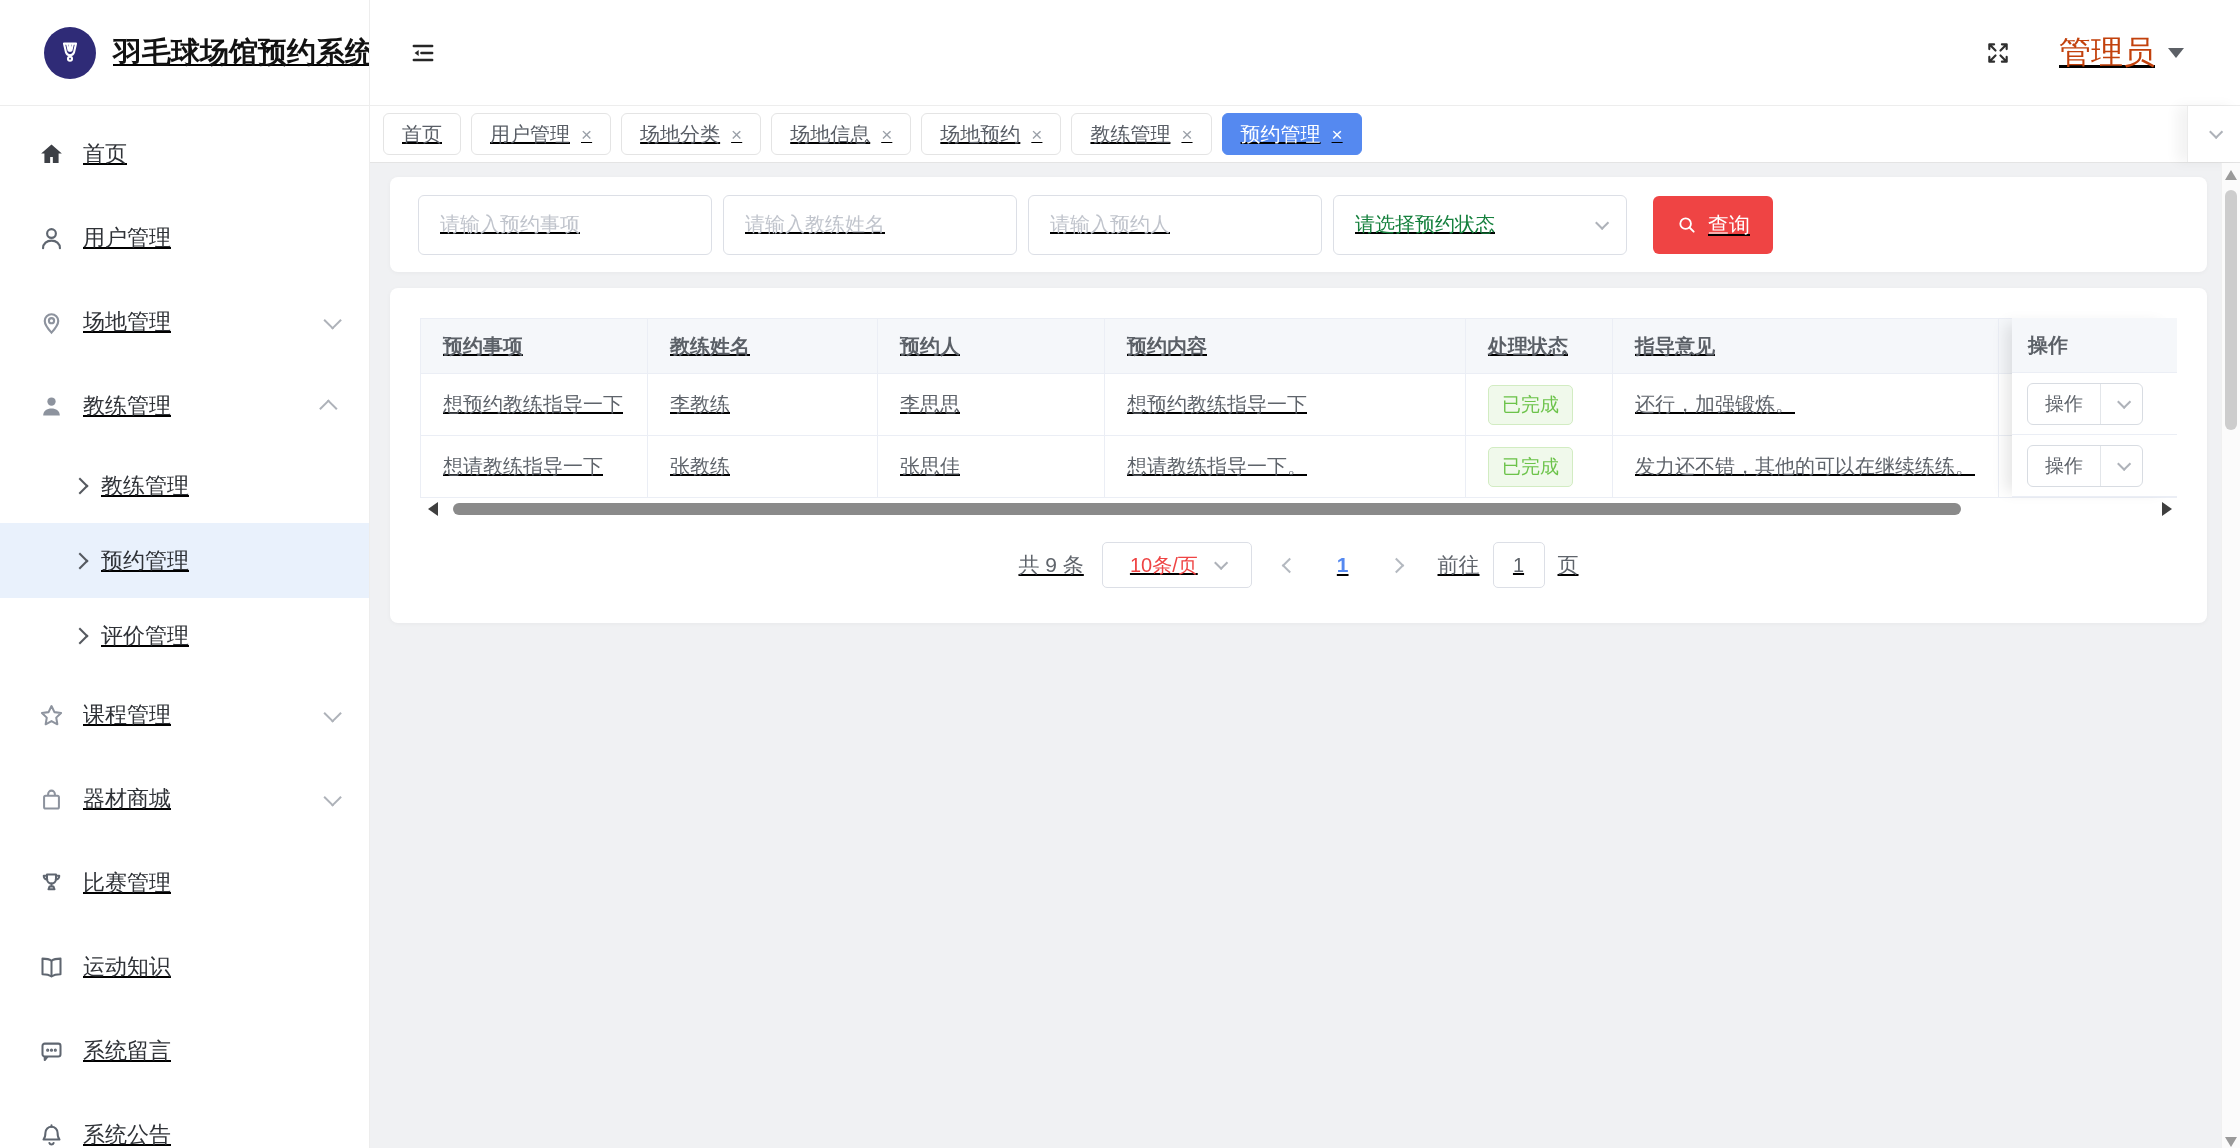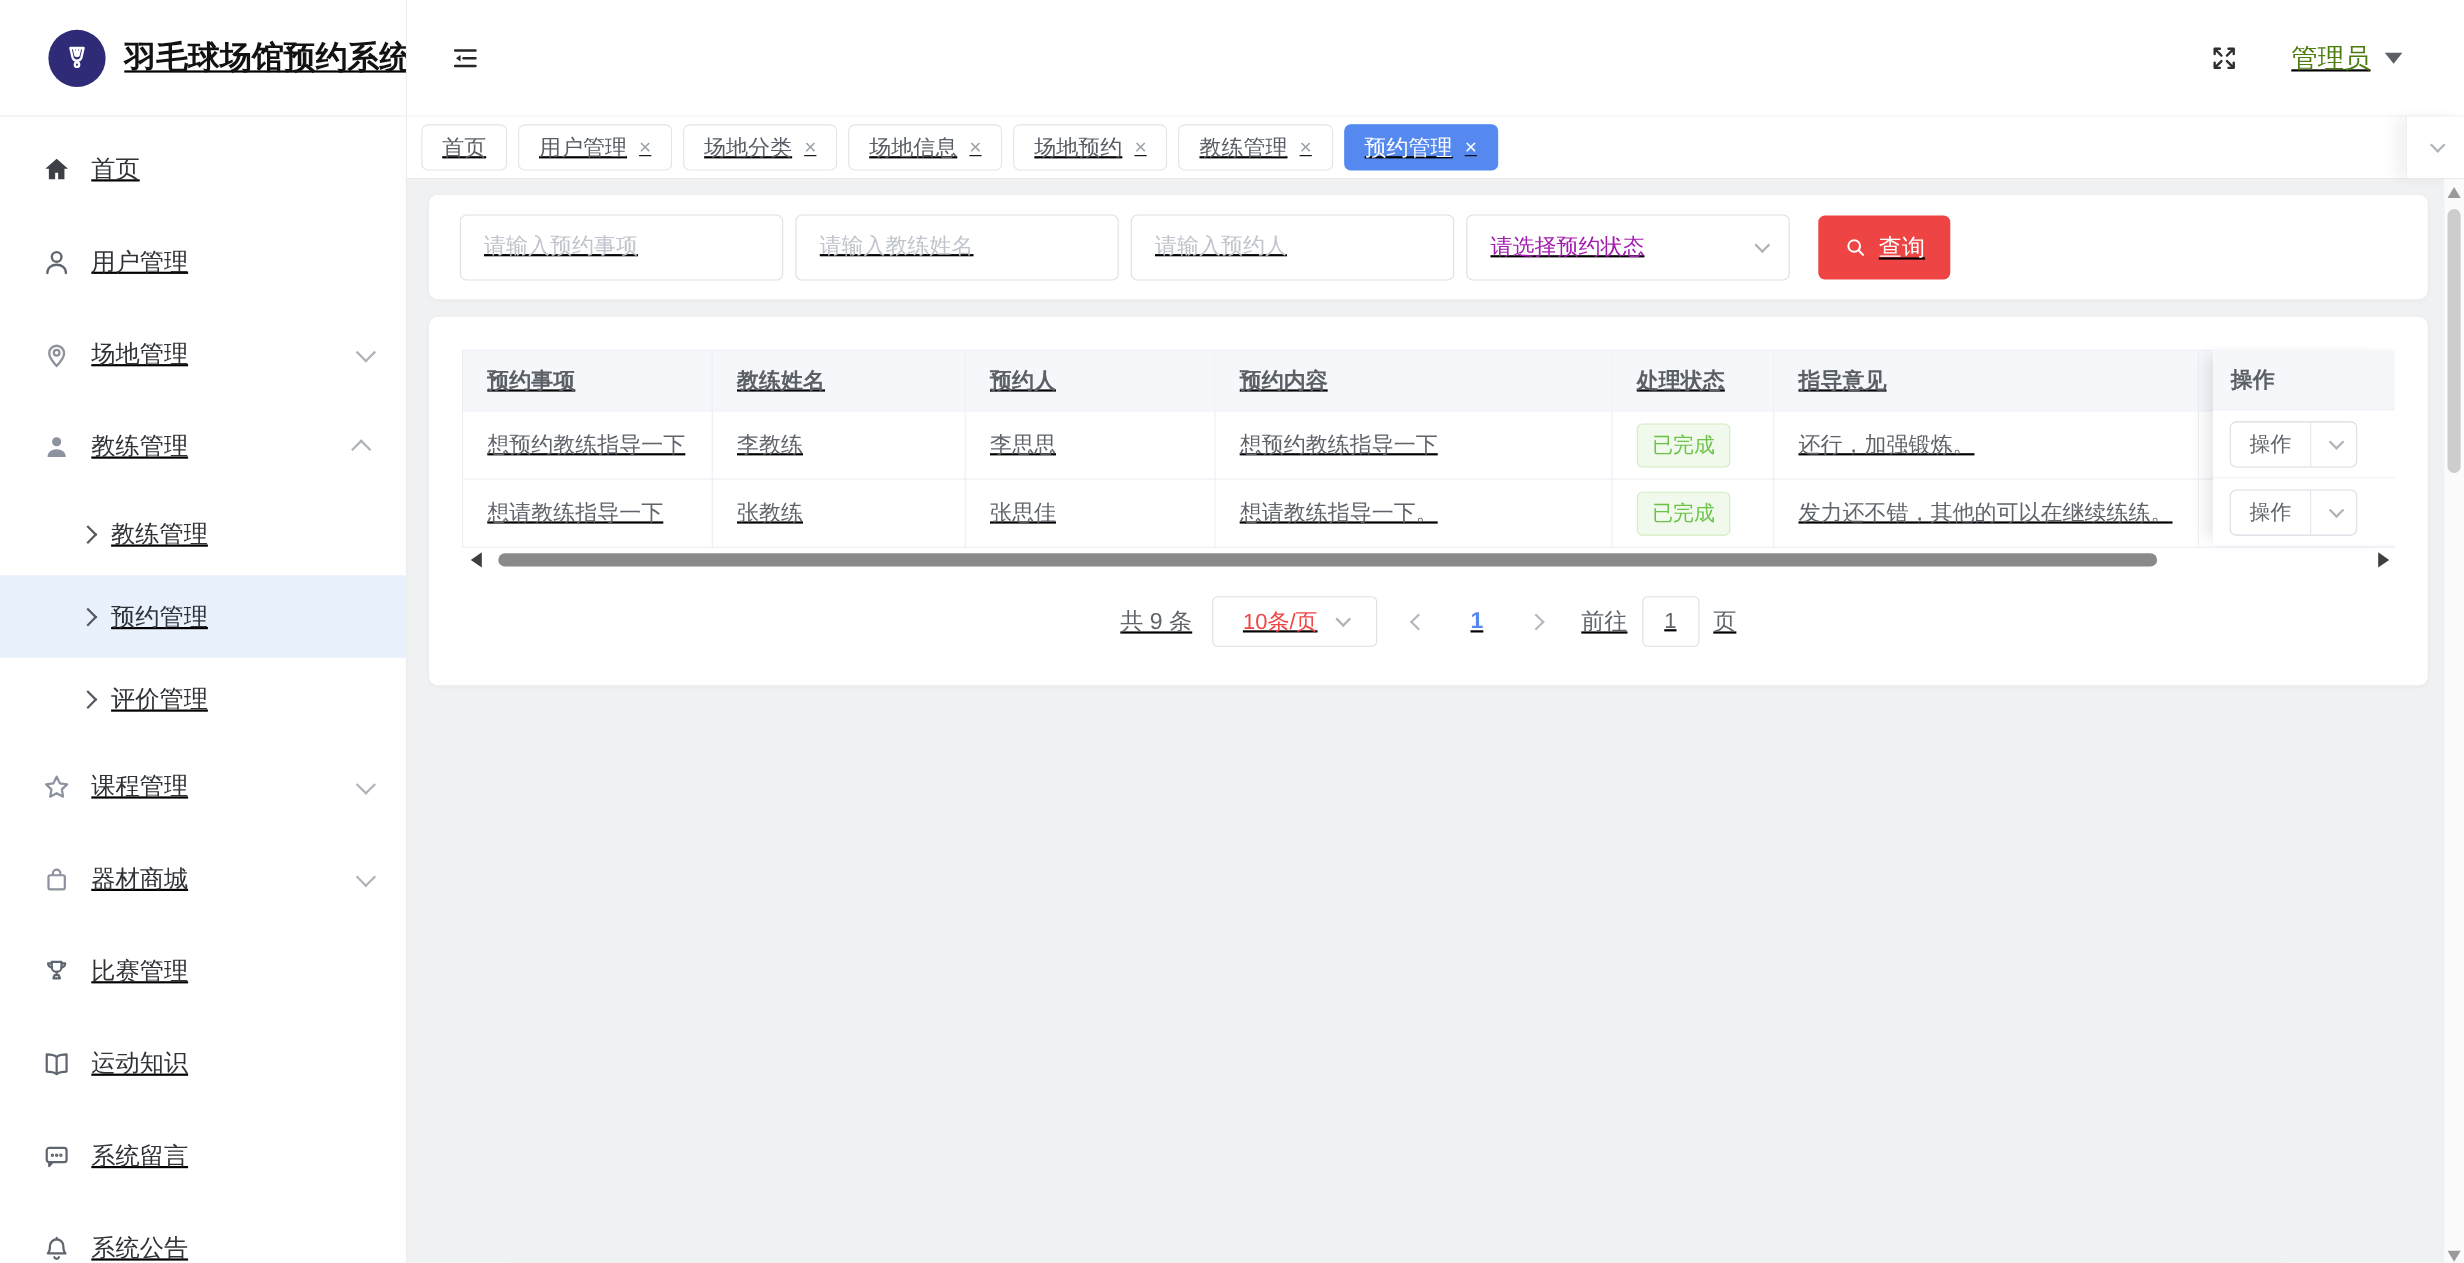--- a/index.html
+++ b/index.html
@@ -23,39 +23,39 @@
   .chev { width:13px; height:13px; border-right:2px solid #aeb2b9; border-bottom:2px solid #aeb2b9; display:inline-block; }
   .chev.down { transform:rotate(45deg) translateY(-3px); }
   .chev.up { transform:rotate(-135deg) translateY(-3px); }
   .chev.right { transform:rotate(-45deg); border-color:#55595f; width:12px; height:12px; }
   .chev.sm { width:10px; height:10px; border-width:2px; }
 
   
   .main { flex:1; display:flex; flex-direction:column; position:relative; min-width:0; }
   .topbar { height:106px; flex-shrink:0; background:#fff; border-bottom:1px solid #ededed; display:flex; align-items:center; padding:0 56px 0 40px; }
   .topbar-right { margin-left:auto; display:flex; align-items:center; gap:48px; }
-  .admin { display:flex; align-items:center; gap:13px; font-size:24px; color:#4d7c0f; cursor:pointer; }
+  .admin { display:flex; align-items:center; gap:13px; font-size:32px; color:#c2410c; cursor:pointer; }
   .caret-down { width:0; height:0; border-left:8px solid transparent; border-right:8px solid transparent; border-top:10px solid #5c6066; }
 
   .tabbar { height:57px; flex-shrink:0; background:#fff; border-bottom:1px solid #e4e4e4; display:flex; align-items:center; gap:10px; padding-left:13px; position:relative; }
   .tab { height:42px; padding:0 18px; border:1px solid #e4e4e4; border-radius:6px; background:#fff; display:flex; align-items:center; gap:11px; font-size:20px; color:#595e66; cursor:pointer; white-space:nowrap; }
   .tab .x { font-size:19px; color:#9ba1a9; line-height:1; }
   .tab.active { background:#5589f0; border-color:#5589f0; color:#fff; }
   .tab.active .x { color:#fff; }
   .tab-more { position:absolute; right:0; top:0; height:100%; width:53px; background:#fff; border-left:1px solid #ececec; box-shadow:-10px 0 12px rgba(0,0,0,0.05); display:flex; align-items:center; justify-content:center; cursor:pointer; }
 
   .content { flex:1; background:#f0f1f3; padding:14px 33px 0 20px; overflow:hidden; }
   .card { background:#fff; border-radius:8px; box-shadow:0 1px 5px rgba(0,0,0,0.04); }
 
   
   .search-card { height:95px; display:flex; align-items:center; padding:0 28px; gap:11px; }
   .inp { width:294px; height:60px; border:1px solid #dcdfe6; border-radius:6px; padding:0 21px; font-size:20px; color:#606266; background:#fff; outline:none; }
   .inp::placeholder { color:#c0c4cc; }
   .select-box { width:294px; height:60px; border:1px solid #dcdfe6; border-radius:6px; padding:0 21px; display:flex; align-items:center; justify-content:space-between; background:#fff; cursor:pointer; }
-  .select-ph { font-size:20px; color:#a21caf; }
+  .select-ph { font-size:20px; color:#15803d; }
   .btn-primary { margin-left:15px; height:58px; padding:0 23px; background:#ef4444; border:none; border-radius:6px; color:#fff; font-size:21px; display:flex; align-items:center; gap:10px; cursor:pointer; }
 
   
   .table-card { margin-top:16px; height:335px; padding:30px 30px 0; position:relative; }
   .tablewrap { position:relative; }
   table.ttable { width:100%; border-collapse:collapse; table-layout:fixed; }
   .ttable th, .ttable td { border:1px solid #ebeef5; padding:0 0 0 22px; text-align:left; font-size:20px; overflow:hidden; white-space:nowrap; }
   .ttable th { height:55px; background:#f5f7fa; color:#5b6067; font-weight:bold; }
   .ttable td { height:62px; color:#5f646b; background:#fff; }
   .badge-success { display:inline-block; padding:6px 13px; background:#f0f9eb; border:1px solid #d2ecc2; color:#6cc34a; border-radius:5px; font-size:19px; }

